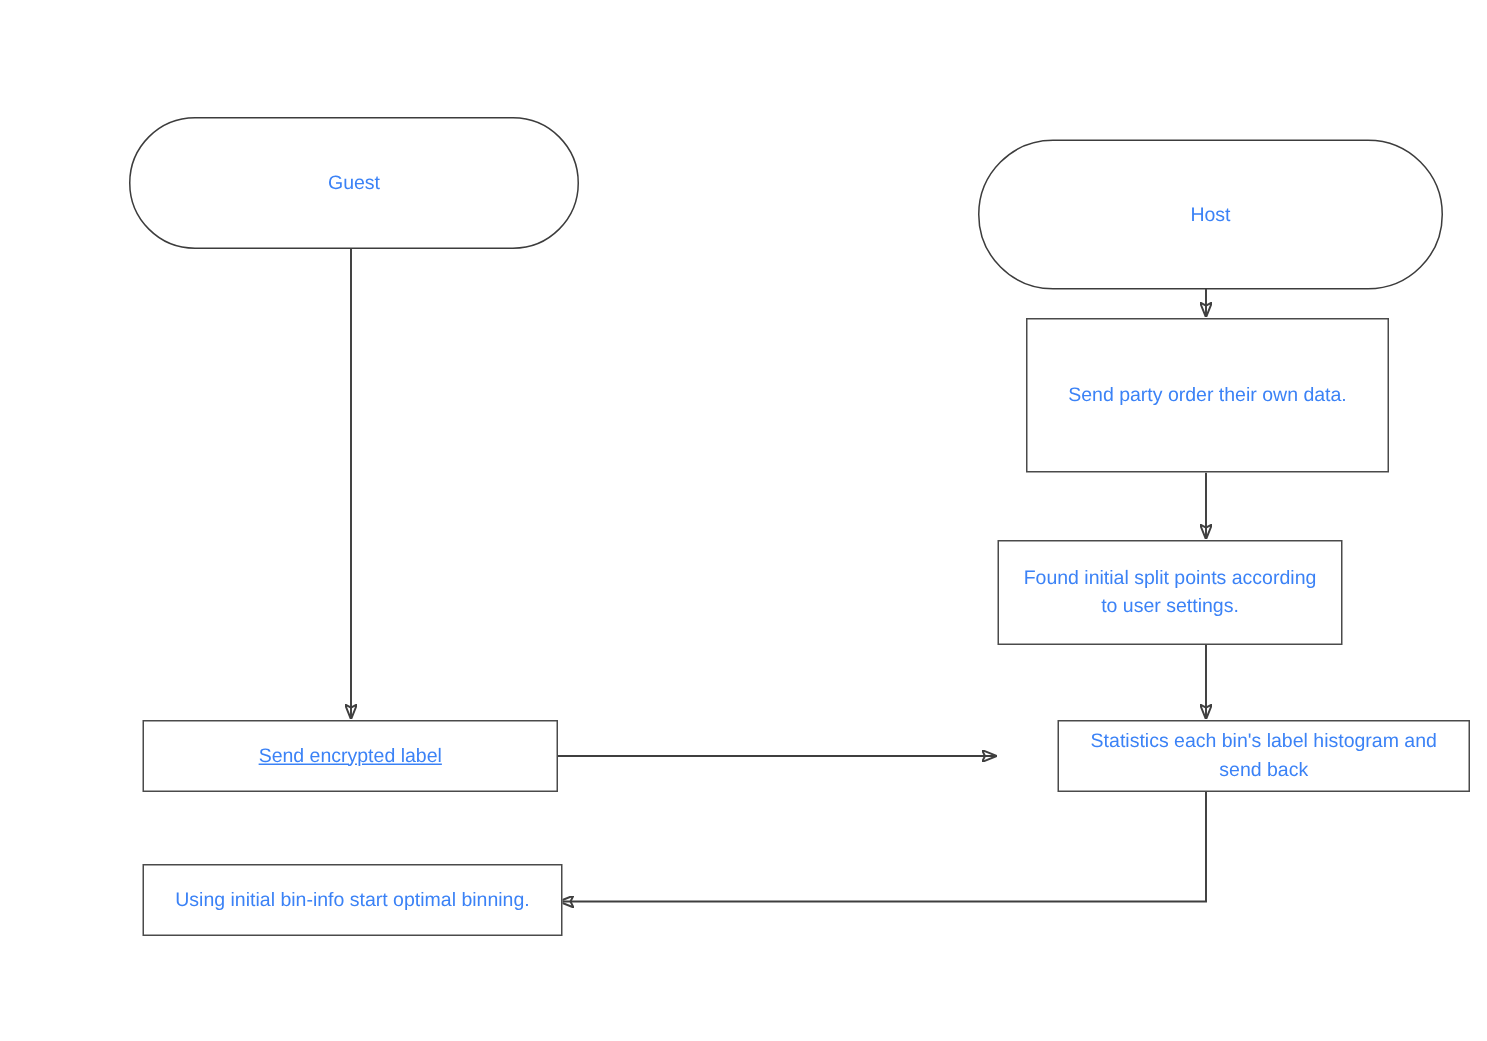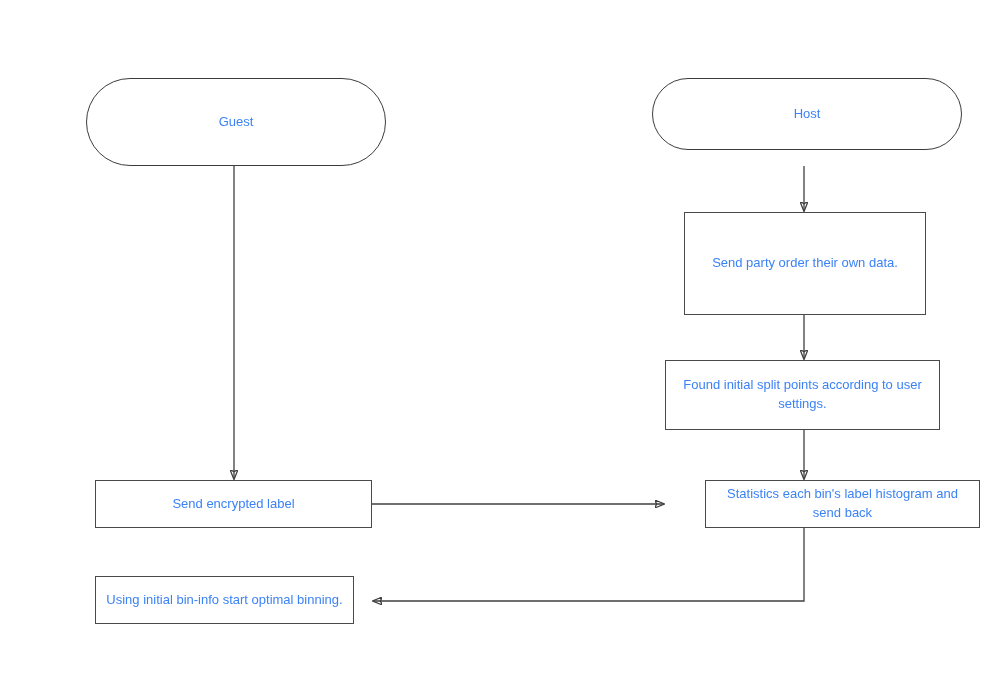--- a/index.html
+++ b/index.html
@@ -80,37 +80,37 @@
 
     <path d="M372,504 L664,504" marker-end="url(#arrowhead)"></path>
 
     <path d="M804,528 L804,601 L373,601" marker-end="url(#arrowhead)"></path>
   </svg>
 
   <div class="node terminator" style="left:86px; top:78px; width:300px; height:88px;">
     <span>Guest</span>
   </div>
 
-  <div class="node terminator" style="left:652px; top:78px; width:310px; height:72px;">
+  <div class="node terminator" style="left:652px; top:93px; width:310px; height:100px;">
     <span>Host</span>
   </div>
 
   <div class="node process" style="left:684px; top:212px; width:242px; height:103px;">
     <span>Send party order their own data.</span>
   </div>
 
-  <div class="node process" style="left:665px; top:360px; width:275px; height:70px;text-align:center;">
+  <div class="node process" style="left:665px; top:360px; width:230px; height:70px;text-align:center;">
     <span>Found initial split points according to user settings.</span>
   </div>
 
   <div class="node process" style="left:665px; top:480px; width:275px; height:48px;margin-left:40px;">
     <span>Statistics each bin's label histogram and send back</span>
   </div>
 
-  <div class="node process" style="left:95px; top:480px; width:277px; height:48px;">
+  <div class="node process" style="left:95px; top:480px; width:277px; height:48px;text-decoration:underline;">
     <span>Send encrypted label</span>
   </div>
 
-  <div class="node process" style="left:95px; top:576px; width:259px; height:48px;">
+  <div class="node process" style="left:95px; top:576px; width:280px; height:48px;">
     <span>Using initial bin-info start optimal binning.</span>
   </div>
 
 </div>
 
 </body></html>

